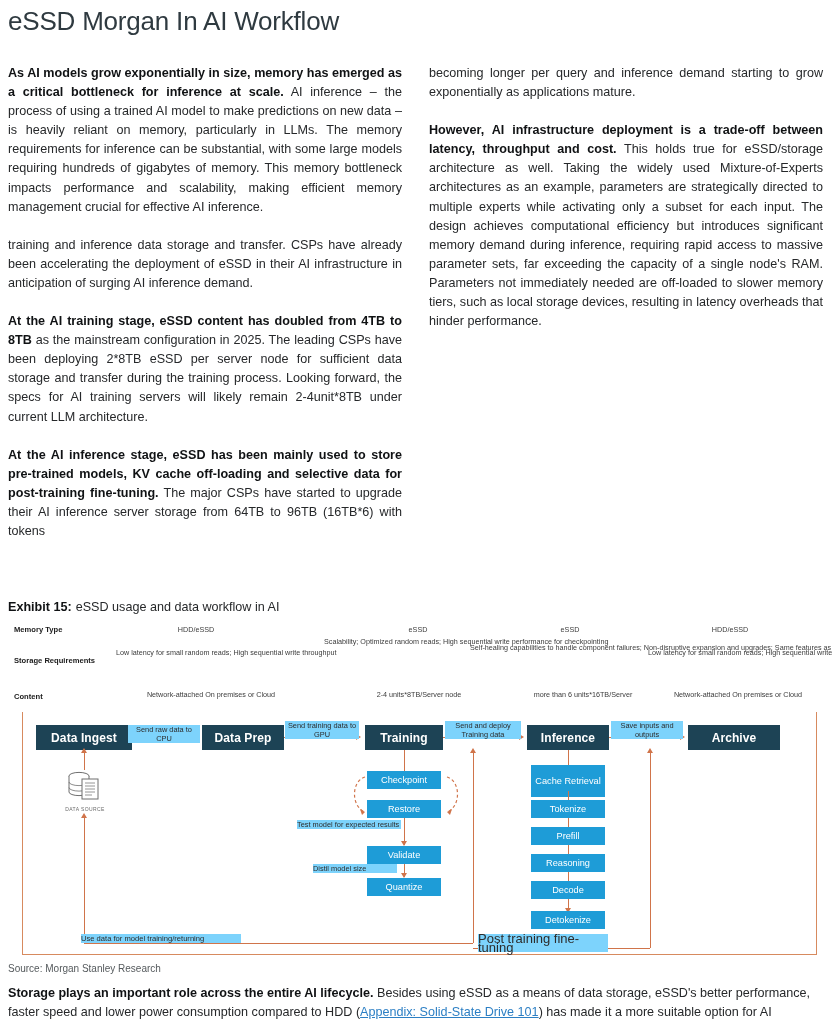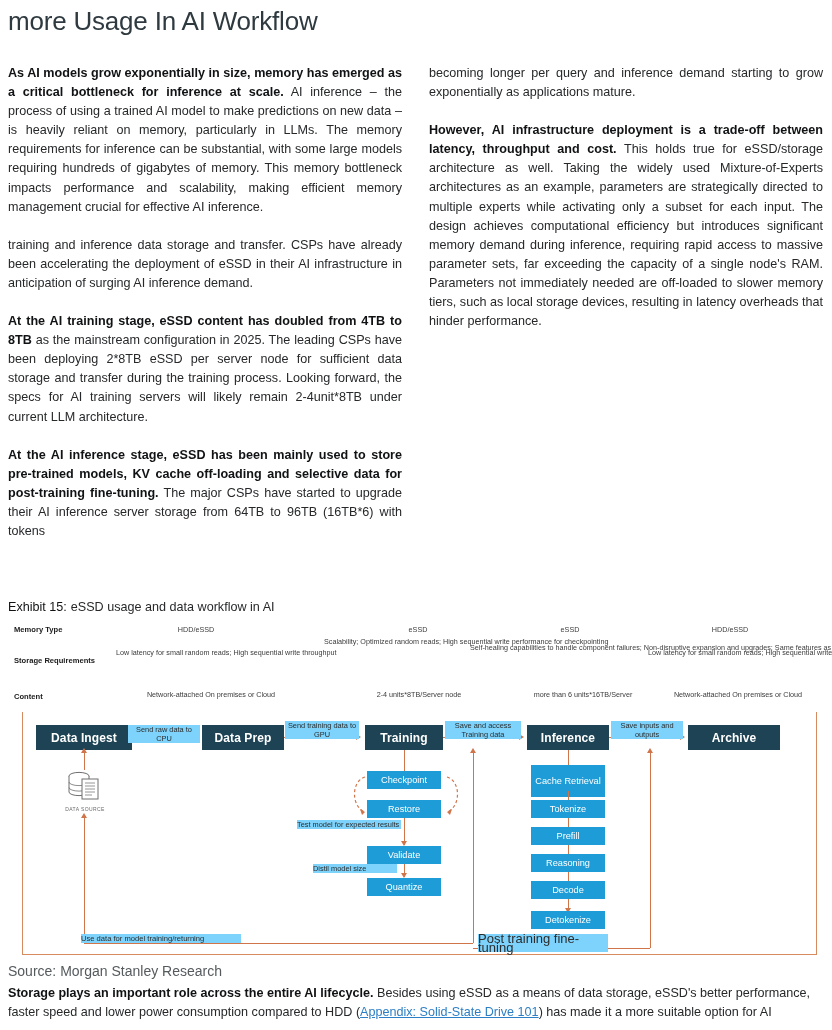--- a/index.html
+++ b/index.html
@@ -46,21 +46,21 @@
   .para.tight { margin-bottom: 0; }
 
   
   .exhibit-head {
     position: absolute;
     left: 8px; top: 600px;
     font-size: 12.6px;
     color: #26282a;
     white-space: nowrap;
   }
-  .exhibit-head .lbl { font-weight: normal; color: #101214; }
+  .exhibit-head .lbl { font-weight: bold; color: #101214; }
   .exhibit-head .ttl { margin-left: 4px; }
 
   
   .spec {
     position: absolute;
     left: 8px; top: 622px;
     width: 816px;
     height: 88px;
     font-size: 7.2px;
     color: #3b3b3b;
@@ -163,40 +163,40 @@
     white-space: nowrap;
   }
 
   
   .loopArc { position: absolute; }
 
   
   .source {
     position: absolute;
     left: 8px; top: 963px;
-    font-size: 14px;
+    font-size: 10px;
     color: #555a5d;
     white-space: nowrap;
   }
   .footer {
     position: absolute;
     left: 8px; top: 984px;
     width: 816px;
     font-size: 12.6px;
     line-height: 19.4px;
     color: #26282a;
     text-align: left;
   }
   .footer b { font-weight: bold; color: #101214; }
   .footer .link { color: #2c7fc4; }
 </style>
 </head>
 <body>
 
-<div class="page-title">more Usage In AI Workflow</div>
+<div class="page-title">eSSD Morgan In AI Workflow</div>
 
 <div class="cols">
   <div class="col">
     <p class="para"><b>As AI models grow exponentially in size, memory has emerged as a critical bottleneck for inference at scale.</b><span> AI inference – the process of using a trained AI model to make predictions on new data – is heavily reliant on memory, particularly in LLMs. The memory requirements for inference can be substantial, with some large models requiring hundreds of gigabytes of memory. This memory bottleneck impacts performance and scalability, making efficient memory management crucial for effective AI inference.</span></p>
     <p class="para"><span>training and inference data storage and transfer. CSPs have already been accelerating the deployment of eSSD in their AI infrastructure in anticipation of surging AI inference demand.</span></p>
     <p class="para"><b>At the AI training stage, eSSD content has doubled from 4TB to 8TB</b><span> as the mainstream configuration in 2025. The leading CSPs have been deploying 2*8TB eSSD per server node for sufficient data storage and transfer during the training process. Looking forward, the specs for AI training servers will likely remain 2-4unit*8TB under current LLM architecture.</span></p>
     <p class="para tight"><b>At the AI inference stage, eSSD has been mainly used to store pre-trained models, KV cache off-loading and selective data for post-training fine-tuning.</b><span> The major CSPs have started to upgrade their AI inference server storage from 64TB to 96TB (16TB*6) with tokens</span></p>
   </div>
   <div class="col">
     <p class="para"><span>becoming longer per query and inference demand starting to grow exponentially as applications mature.</span></p>
@@ -251,21 +251,21 @@
   <div class="arrowR" style="left:171px; top:21.5px;"></div>
   <div class="edgeLabel" style="left:105px; top:13px; width:72px;">Send raw data to CPU</div>
 
   <div class="hline" style="left:261px; top:25px; width:74px;"></div>
   <div class="arrowR" style="left:333px; top:21.5px;"></div>
   <div class="edgeLabel" style="left:262px; top:9px; width:74px;">Send training data to
 GPU</div>
 
   <div class="hline" style="left:420px; top:25px; width:78px;"></div>
   <div class="arrowR" style="left:496px; top:21.5px;"></div>
-  <div class="edgeLabel" style="left:422px; top:9px; width:76px;">Save and access
+  <div class="edgeLabel" style="left:422px; top:9px; width:76px;">Send and deploy
 Training data</div>
 
   <div class="hline" style="left:586px; top:25px; width:74px;"></div>
   <div class="arrowR" style="left:657px; top:21.5px;"></div>
   <div class="edgeLabel" style="left:588px; top:9px; width:72px;">Save inputs and
 outputs</div>
 
   <div class="vline" style="left:61px; top:38px; height:20px;"></div>
   <div class="arrowU" style="left:57.8px; top:36px;"></div>
 

